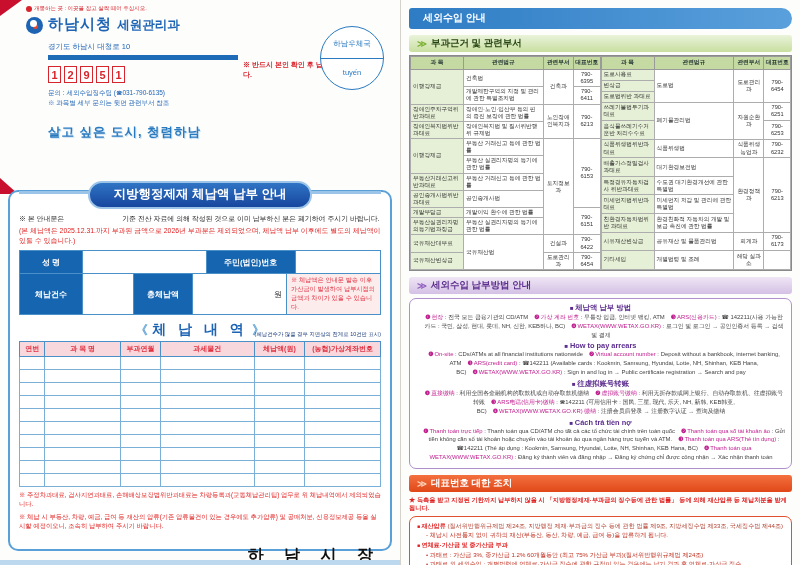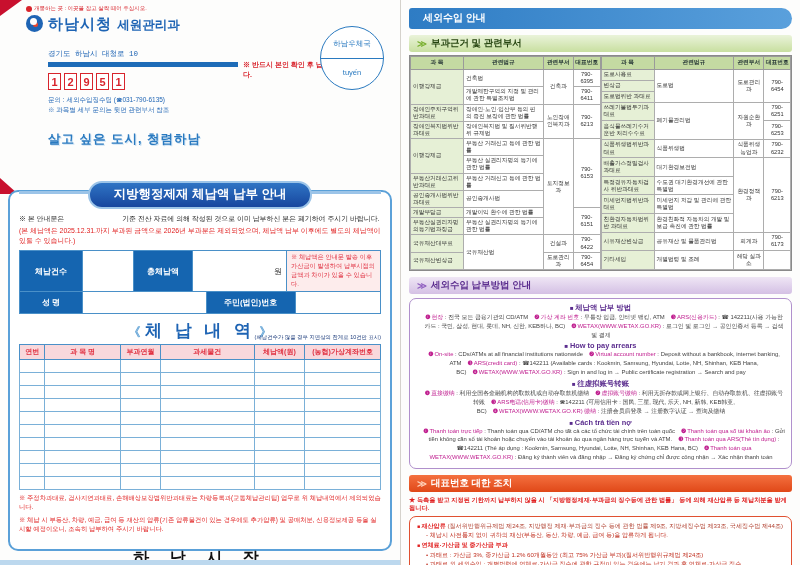--- a/index.html
+++ b/index.html
@@ -11,27 +11,27 @@
 
   
   .tri-tl { position:absolute; top:0; left:0; width:0; height:0;
     border-top:16px solid #c8102e; border-right:22px solid transparent; }
   .tri-ml { position:absolute; top:178px; left:0; width:0; height:0;
     border-bottom:16px solid #c8102e; border-right:18px solid transparent; }
   .env { padding:5px 10px 0 26px; position:relative; }
   .env-tiny { color:#d8242c; font-size:5.5px; }
   .env-tiny .dot { display:inline-block; width:6px; height:6px; border-radius:50%;
     background:#d8242c; vertical-align:middle; margin-right:2px; }
-  .env-head { display:flex; align-items:flex-start; gap:5px; margin-top:3px; }
+  .env-head { display:flex; align-items:flex-end; gap:5px; margin-top:3px; }
   .logo { width:17px; height:17px; border-radius:50%; background:#1e64b4; position:relative; flex:0 0 auto; }
   .logo::after { content:""; position:absolute; left:4px; top:3px; width:7px; height:7px;
     border-radius:50%; background:#fdfdfc; box-shadow:2px 3px 0 -1px #e8452c; }
   .env-title { color:#1e64b4; font-weight:bold; font-size:15px; letter-spacing:1px; }
   .env-title .sub { font-size:12.5px; letter-spacing:0; }
-  .env-addr { color:#1e64b4; font-size:7.5px; margin:15px 0 3px 22px;font-family:Liberation Mono, monospace; }
+  .env-addr { color:#1e64b4; font-size:7.5px; margin:8px 0 3px 22px; }
   .env-bar { height:5px; background:#1e6cb8; width:190px; margin-left:22px; }
   .postal { display:flex; gap:3px; margin:6px 0 5px 22px; }
   .postal span { width:13px; height:17px; border:1.5px solid #d8242c; color:#d8242c; font-weight:bold;
     font-size:11px; display:flex; align-items:center; justify-content:center; background:#fff; }
   .env-contact { color:#1e64b4; font-size:6.5px; margin-left:22px; line-height:1.5; }
   .slogan { margin:16px 0 0 22px; color:#2a7ac0; font-weight:bold; font-size:12.5px; letter-spacing:1px;
     text-shadow:1px 1px 0 #cfe4f4; }
   .confirm-note { position:absolute; top:60px; left:243px; width:130px; color:#d8242c; font-size:7px; font-weight:bold; }
   .stamp { position:absolute; top:26px; right:16px; width:64px; height:64px; border-radius:50%;
     border:1.5px solid #2a7ac0; color:#2a7ac0; font-size:7.5px; display:flex; flex-direction:column;
@@ -50,28 +50,28 @@
   .intro-red { color:#e02020; font-size:6.9px; margin-top:2px; line-height:1.4; }
   .form { margin-top:5px; border:1.5px solid #4a90c8; font-size:8px; }
   .frow { display:flex; border-top:1px solid #4a90c8; min-height:22px; }
   .frow:first-child { border-top:none; }
   .fl { background:#1565b0; color:#fff; font-weight:bold; display:flex; align-items:center;
     justify-content:center; padding:2px; }
   .fi { background:#fff; border-left:1px solid #4a90c8; border-right:1px solid #4a90c8;
     display:flex; align-items:center; justify-content:flex-end; padding:2px 4px; color:#333; }
   .pink-note { flex:1; background:#fdecec; color:#e03040; font-size:6.2px; padding:2px 4px; line-height:1.45; }
   .details-head { position:relative; text-align:center; margin-top:5px; }
-  .dh-main { color:#1e64b4; font-weight:bold; font-size:17px; letter-spacing:4px; }
+  .dh-main { color:#1e64b4; font-weight:bold; font-size:14px; letter-spacing:4px; }
   .dh-brk { color:#6aa8d8; font-weight:bold; font-size:12px; }
   .dh-note { position:absolute; right:0; bottom:1px; color:#1a3a7a; font-size:5.4px; }
   table.arrears { width:100%; border-collapse:collapse; margin-top:2px; font-size:7px; }
   .arrears th { background:#f8d8dc; color:#e03040; border:1px solid #4a90c8; padding:2px 1px; font-weight:bold; }
   .arrears td { border:1px solid #7ab0d8; height:13px; }
   .footnote { color:#e02020; font-size:6.3px; line-height:1.45; margin-top:3px; }
-  .mayor { text-align:center; font-size:16px; font-weight:bold; letter-spacing:8px; margin-top:15px; color:#111; }
+  .mayor { text-align:right; font-size:16px; font-weight:bold; letter-spacing:8px; margin-top:15px; color:#111; }
   .page-left::after { content:""; position:absolute; bottom:0; left:0; right:0; height:5px; background:#bcd8ee; }
 
   
   .back { padding:8px 8px 0 8px; }
   .back-title { background:linear-gradient(90deg,#2e7cc4,#5aa0dc); color:#fff; font-weight:bold;
     font-size:10px; padding:3px 14px 4px; border-radius:4px 14px 14px 4px; }
   .sec-head { margin-top:6px; display:flex; align-items:center; gap:5px; padding:2px 8px;
     border-radius:3px; font-weight:bold; font-size:9.5px; }
   .sec-basis { background:linear-gradient(#eaf3da,#c8dfa0); color:#24430e; }
   .sec-basis .chev { color:#7ab030; }
@@ -144,33 +144,33 @@
       <div class="notice-title-wrap">
         <span class="notice-title">지방행정제재 체납액 납부 안내</span>
       </div>
       <div class="intro">
         <span>※ 본 안내문은</span><span class="gap"></span><span>기준 전산 자료에 의해 작성된 것으로 이미 납부하신 분은 폐기하여 주시기 바랍니다.</span>
       </div>
       <div class="intro-red">(본 체납액은 2025.12.31.까지 부과된 금액으로 2026년 부과분은 제외되었으며, 체납액 납부 이후에도 별도의 체납액이 있을 수 있습니다.)</div>
 
       <div class="form">
         <div class="frow">
+          <div class="fl" style="width:62px">성  명</div>
+          <div class="fi" style="flex:1.5"></div>
+          <div class="fl" style="width:88px">주민(법인)번호</div>
+          <div class="fi" style="flex:1; border-right:none"></div>
+        </div>
+        <div class="frow">
           <div class="fl" style="width:62px">체납건수</div>
           <div class="fi" style="width:52px"></div>
           <div class="fl" style="width:58px">총체납액</div>
           <div class="fi" style="flex:1">
               <span>원</span>
             </div>
           <div class="pink-note" style="max-width:125px">※ 체납액은 안내문 발송 이후 가산금이 발생하여 납부시점의 금액과 차이가 있을 수 있습니다.</div>
-        </div>
-        <div class="frow">
-          <div class="fl" style="width:62px">성  명</div>
-          <div class="fi" style="flex:1.5"></div>
-          <div class="fl" style="width:88px">주민(법인)번호</div>
-          <div class="fi" style="flex:1; border-right:none"></div>
         </div>
       </div>
 
       <div class="details-head">
         <span class="dh-brk">《</span>
         <span class="dh-main">체 납 내 역</span>
         <span class="dh-brk">》</span>
         <span class="dh-note">(체납건수가 많을 경우 지면상의 한계로 10건만 표시)</span>
       </div>
 

